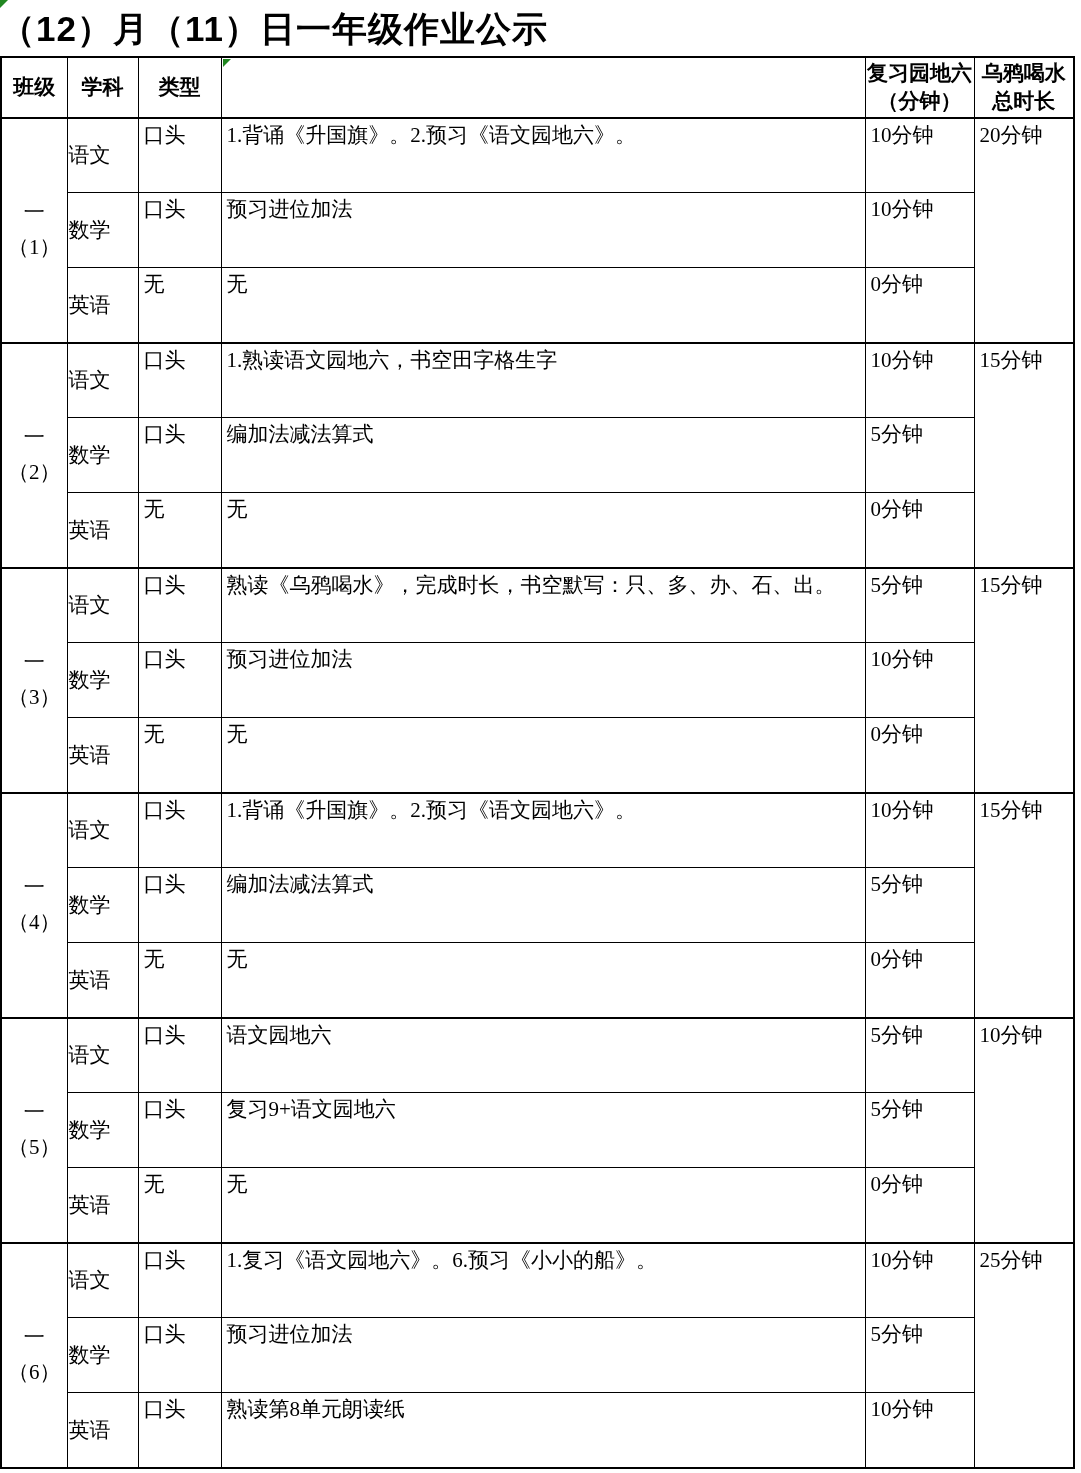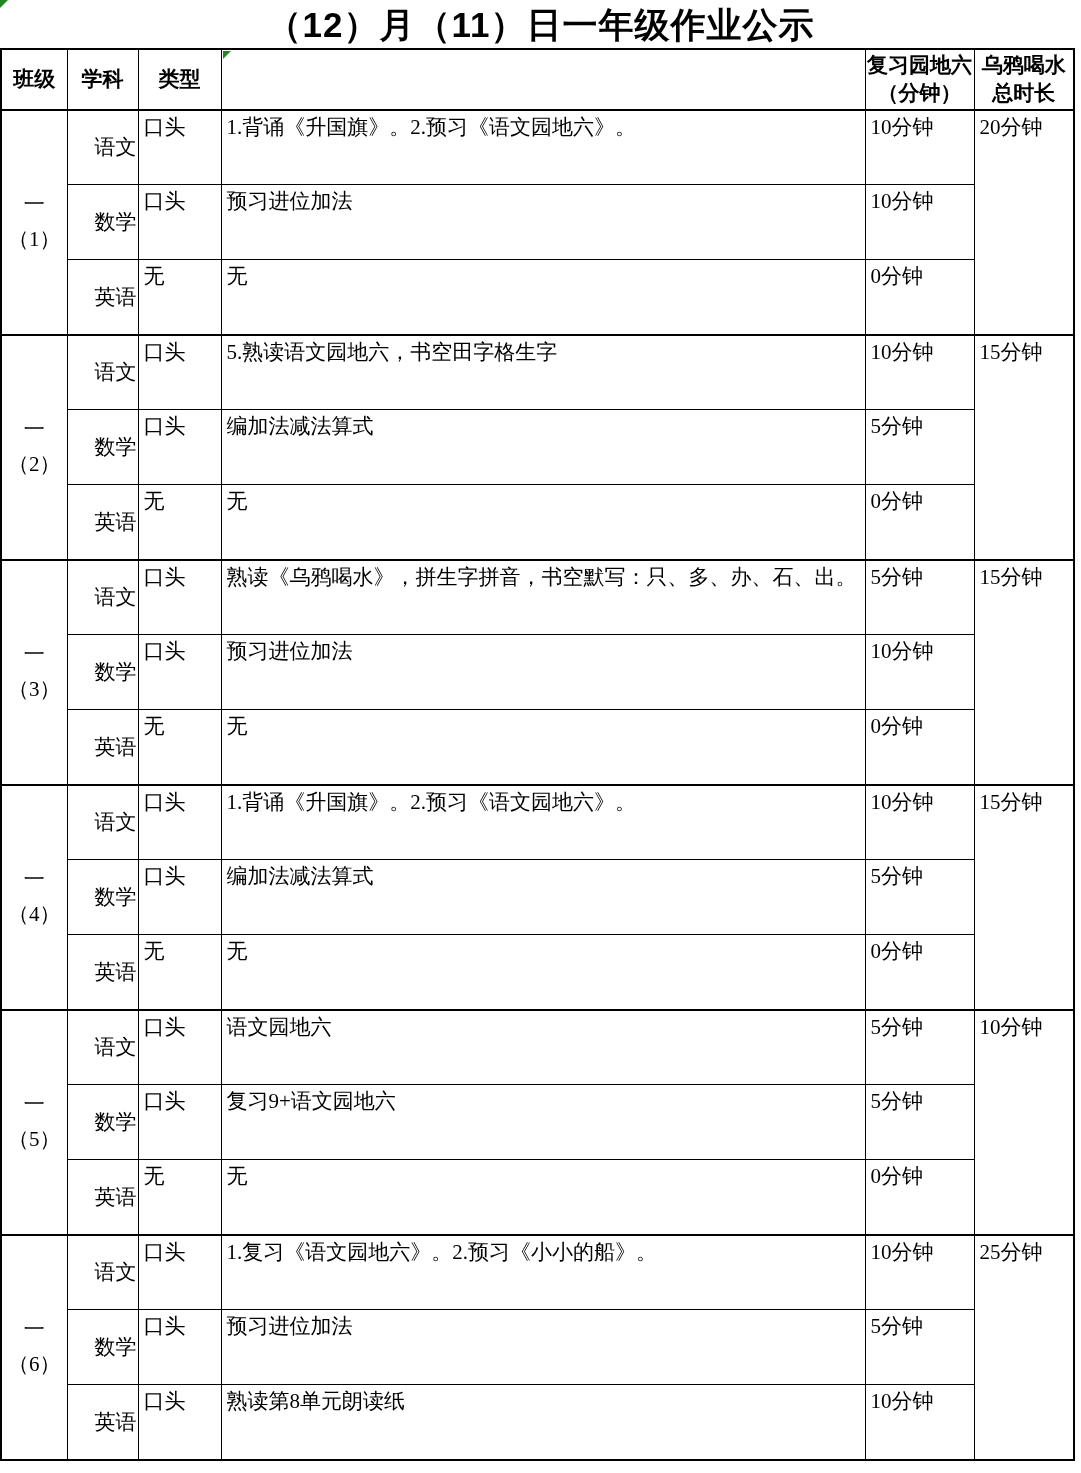--- a/index.html
+++ b/index.html
@@ -11,24 +11,23 @@
     position: relative;
     width: 1081px;
     height: 1473px;
     background: #ffffff;
     overflow: hidden;
     font-family: "Liberation Serif", "DejaVu Serif", serif;
     color: #000000;
   }
   .title-bar {
     position: relative;
-    height: 48px;
+    height: 56px;
     display: flex;
     align-items: center;
-    justify-content: center;
   }
   .title-text {
     font-family: "Liberation Sans", "DejaVu Sans", sans-serif;
     font-weight: 700;
     font-size: 35px;
     letter-spacing: 1px;
     white-space: nowrap;
     line-height: 1;
   }
   table.hw {
@@ -54,21 +53,21 @@
   }
   
   tr.sub-row { height: 75px; }
   tr.block-start td { border-top: 2px solid #000000; }
   td.class-cell {
     text-align: center;
     vertical-align: middle;
     line-height: 1.7;
   }
   td.subject-cell {
-    text-align: right;
+    text-align: left;
     vertical-align: middle;
   }
   td.type-cell, td.content-cell, td.duration-cell, td.total-cell {
     text-align: left;
     vertical-align: top;
     padding: 2px 4px 0 5px;
     line-height: 1.35;
   }
   
   .corner-tri {
@@ -146,21 +145,21 @@
         <td class="duration-cell">0分钟</td>
       </tr>
 
       <tr class="sub-row block-start">
         <td class="class-cell" rowspan="3">
           <div>一</div>
           <div>（2）</div>
         </td>
         <td class="subject-cell">语文</td>
         <td class="type-cell">口头</td>
-        <td class="content-cell">5.熟读语文园地六，书空田字格生字</td>
+        <td class="content-cell">1.熟读语文园地六，书空田字格生字</td>
         <td class="duration-cell">10分钟</td>
         <td class="total-cell" rowspan="3">15分钟</td>
       </tr>
       <tr class="sub-row">
         <td class="subject-cell">数学</td>
         <td class="type-cell">口头</td>
         <td class="content-cell">编加法减法算式</td>
         <td class="duration-cell">5分钟</td>
       </tr>
       <tr class="sub-row">
@@ -170,21 +169,21 @@
         <td class="duration-cell">0分钟</td>
       </tr>
 
       <tr class="sub-row block-start">
         <td class="class-cell" rowspan="3">
           <div>一</div>
           <div>（3）</div>
         </td>
         <td class="subject-cell">语文</td>
         <td class="type-cell">口头</td>
-        <td class="content-cell">熟读《乌鸦喝水》，拼生字拼音，书空默写：只、多、办、石、出。</td>
+        <td class="content-cell">熟读《乌鸦喝水》，完成时长，书空默写：只、多、办、石、出。</td>
         <td class="duration-cell">5分钟</td>
         <td class="total-cell" rowspan="3">15分钟</td>
       </tr>
       <tr class="sub-row">
         <td class="subject-cell">数学</td>
         <td class="type-cell">口头</td>
         <td class="content-cell">预习进位加法</td>
         <td class="duration-cell">10分钟</td>
       </tr>
       <tr class="sub-row">
@@ -242,21 +241,21 @@
         <td class="duration-cell">0分钟</td>
       </tr>
 
       <tr class="sub-row block-start">
         <td class="class-cell" rowspan="3">
           <div>一</div>
           <div>（6）</div>
         </td>
         <td class="subject-cell">语文</td>
         <td class="type-cell">口头</td>
-        <td class="content-cell">1.复习《语文园地六》。2.预习《小小的船》。</td>
+        <td class="content-cell">1.复习《语文园地六》。6.预习《小小的船》。</td>
         <td class="duration-cell">10分钟</td>
         <td class="total-cell" rowspan="3">25分钟</td>
       </tr>
       <tr class="sub-row">
         <td class="subject-cell">数学</td>
         <td class="type-cell">口头</td>
         <td class="content-cell">预习进位加法</td>
         <td class="duration-cell">5分钟</td>
       </tr>
       <tr class="sub-row">

